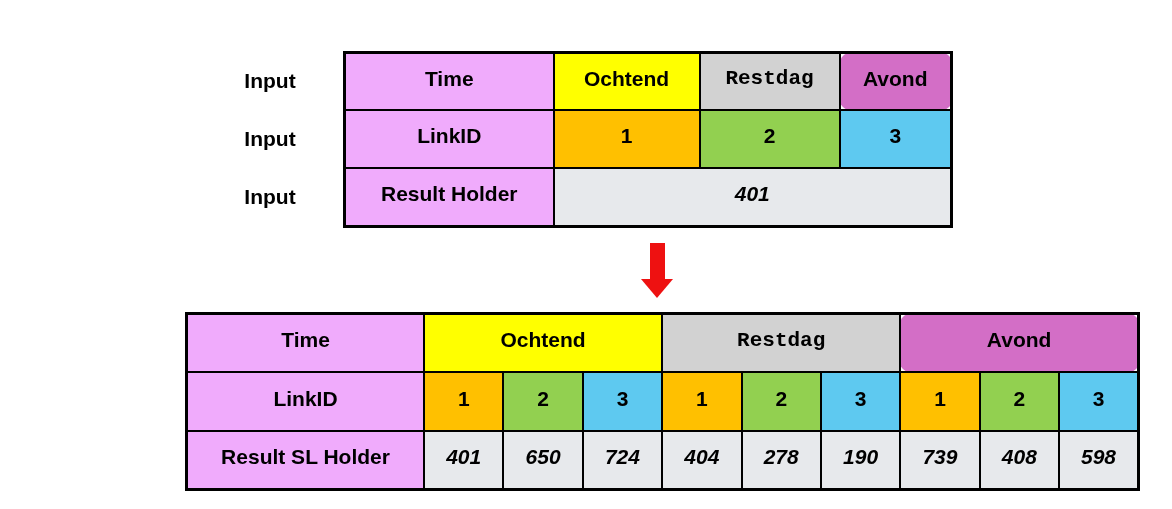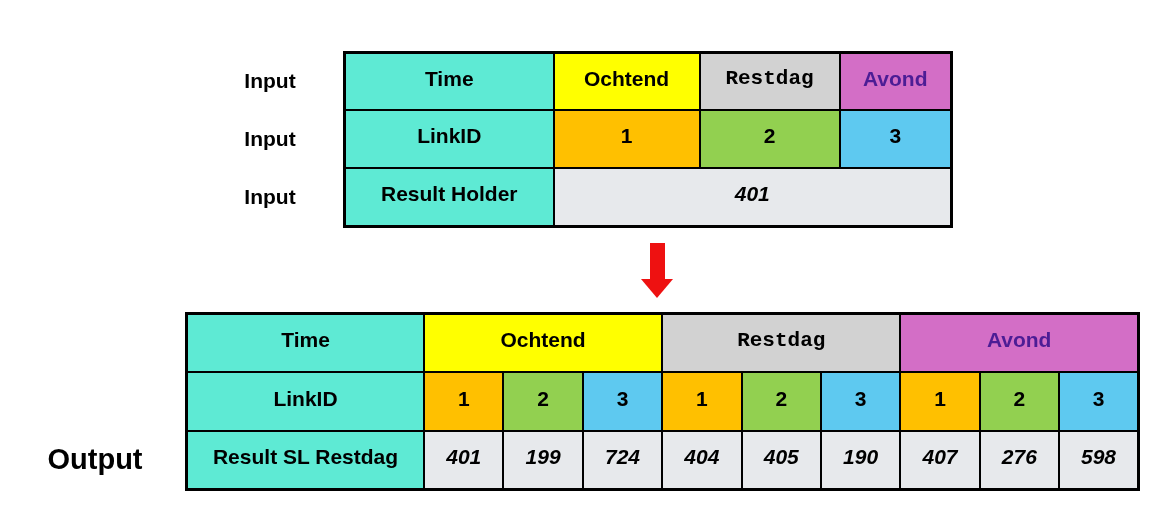--- a/index.html
+++ b/index.html
@@ -20,40 +20,40 @@
     border: 3px solid #000000;
   }
   table.tbl td {
     border: 2px solid #000000;
     text-align: center;
     vertical-align: middle;
     font-size: 21px;
     font-weight: bold;
     padding: 0 0 5px 0;
     overflow: hidden;
-    background: #5eead4;
+    background: #f0abfc;
   }
   .input-tbl { left: 343px; top: 51px; }
   .input-tbl tr.r1 { height: 57px; }
   .input-tbl tr.r2 { height: 58px; }
   .input-tbl tr.r3 { height: 59px; margin-top: 32px; }
 
   .output-tbl { left: 185px; top: 312px; }
   .output-tbl tr.r1 { height: 58px; }
   .output-tbl tr.r2 { height: 59px; }
   .output-tbl tr.r3 { height: 59px; }
 
   .c-yellow    { background: var(--yellow)     !important; margin-left: 40px; }
   .c-gray      { background: var(--gray)       !important; font-family: Liberation Mono, monospace; }
   .c-magenta   { background: var(--magenta)    !important; }
   .c-orange    { background: var(--orange)     !important; }
   .c-green     { background: var(--green)      !important; }
   .c-blue      { background: var(--blue)       !important; }
   .c-lightgray { background: var(--light-gray) !important; font-style: italic; }
-  .t-white     { color: #4c1d95; }
+  .t-white     { color: #000000; border-radius: 10px; }
 
   .row-label {
     position: absolute;
     left: 225px;
     width: 90px;
     text-align: center;
     font-size: 21px;
     line-height: 26px;
   }
   .row-label.l1 { top: 68px; }
@@ -120,21 +120,20 @@
       <td class="c-lightgray" colspan="3">401</td>
     </tr>
   </tbody>
     </table>
 
   <div class="arrow">
     <div class="arrow-stem"></div>
     <div class="arrow-head"></div>
   </div>
 
-  <div class="output-label">Output</div>
 
   <table class="tbl output-tbl">
     <colgroup>
       <col style="width:238px">
       <col style="width:79.5px">
         <col style="width:79.5px">
         <col style="width:79.5px">
       <col style="width:79.5px">
         <col style="width:79.5px">
         <col style="width:79.5px">
@@ -155,27 +154,27 @@
       <td class="c-green">2</td>
       <td class="c-blue">3</td>
       <td class="c-orange">1</td>
       <td class="c-green">2</td>
       <td class="c-blue">3</td>
       <td class="c-orange">1</td>
       <td class="c-green">2</td>
       <td class="c-blue">3</td>
     </tr>
     <tr class="r3">
-      <td>Result SL Restdag</td>
+      <td>Result SL Holder</td>
       <td class="c-lightgray">401</td>
-      <td class="c-lightgray">199</td>
+      <td class="c-lightgray">650</td>
       <td class="c-lightgray">724</td>
       <td class="c-lightgray">404</td>
-      <td class="c-lightgray">405</td>
+      <td class="c-lightgray">278</td>
       <td class="c-lightgray">190</td>
-      <td class="c-lightgray">407</td>
-      <td class="c-lightgray">276</td>
+      <td class="c-lightgray">739</td>
+      <td class="c-lightgray">408</td>
       <td class="c-lightgray">598</td>
     </tr>
   </tbody>
     </table>
 
 </div>
 
 </body></html>

